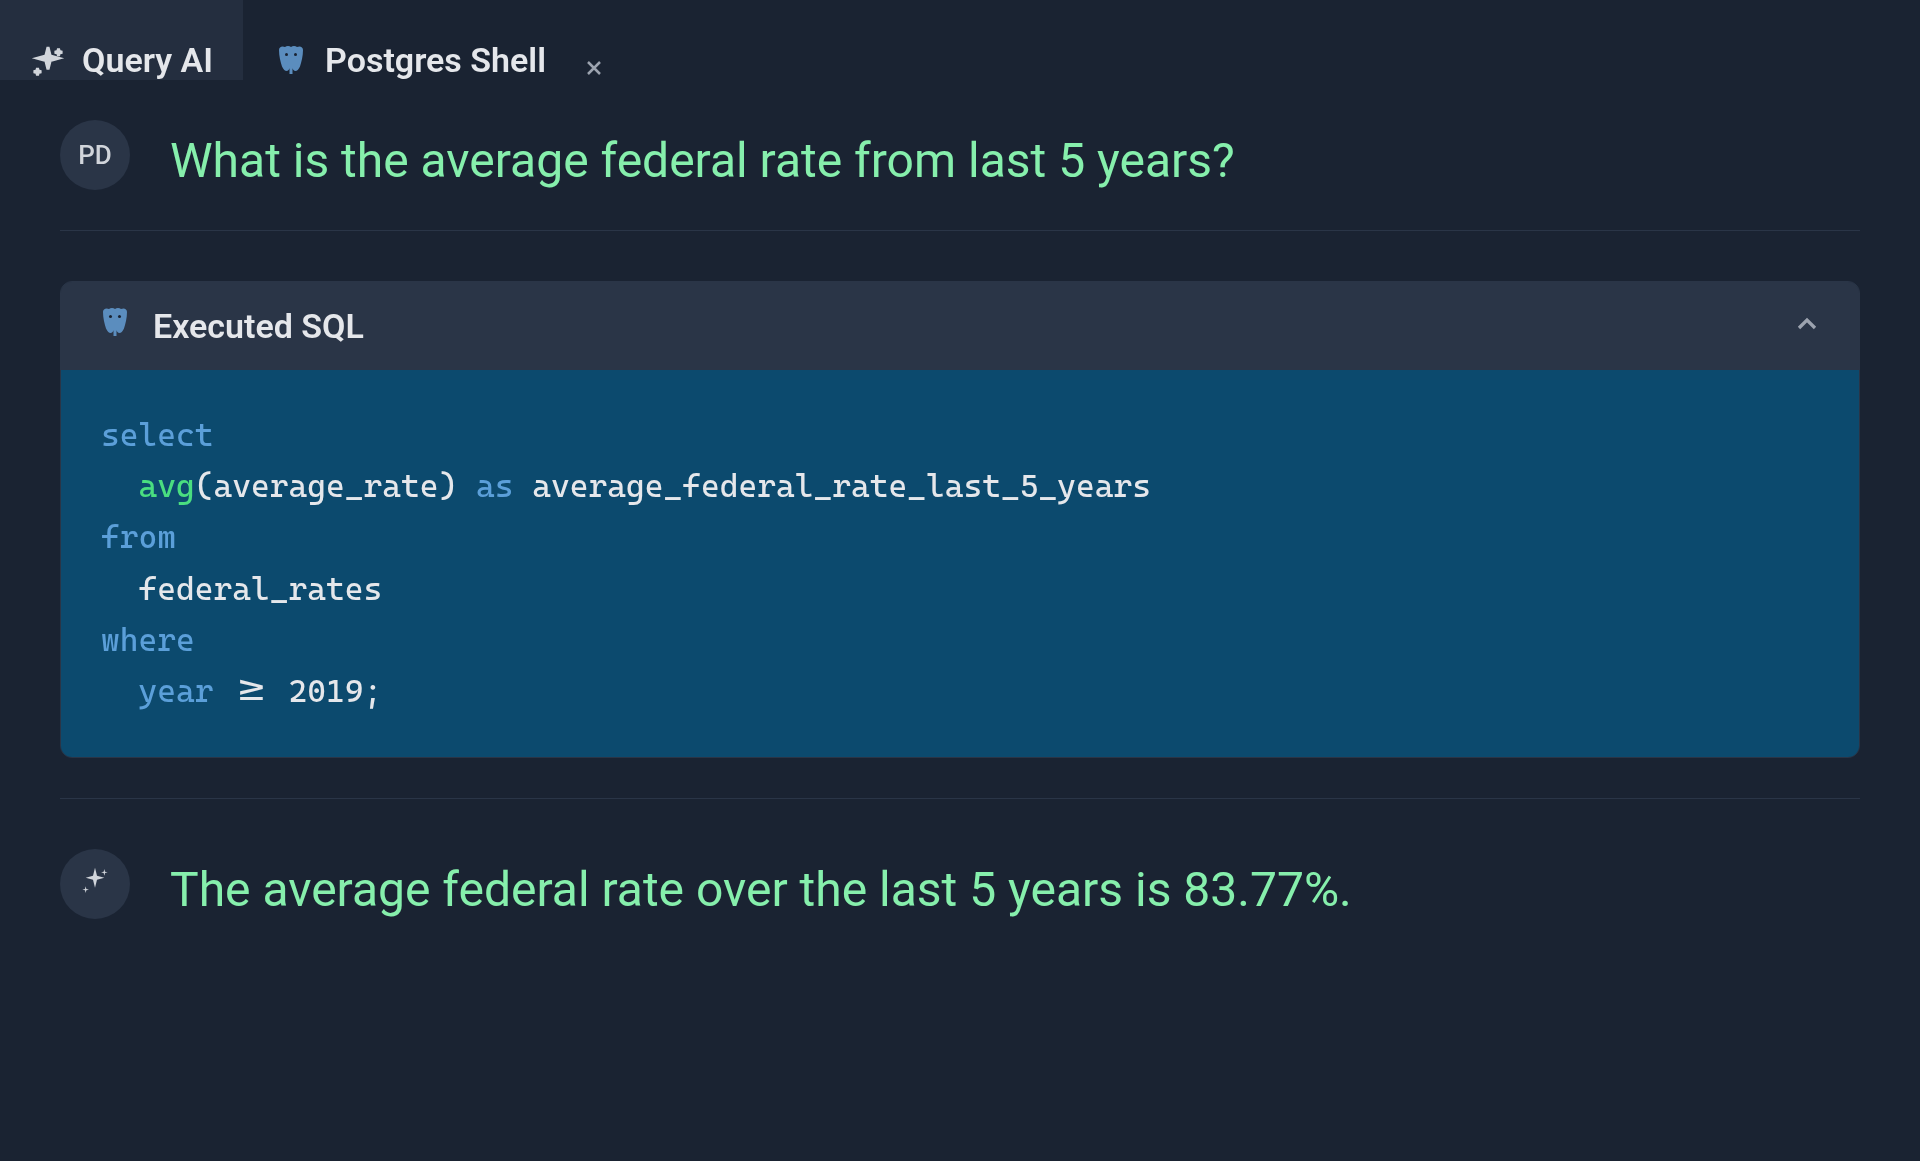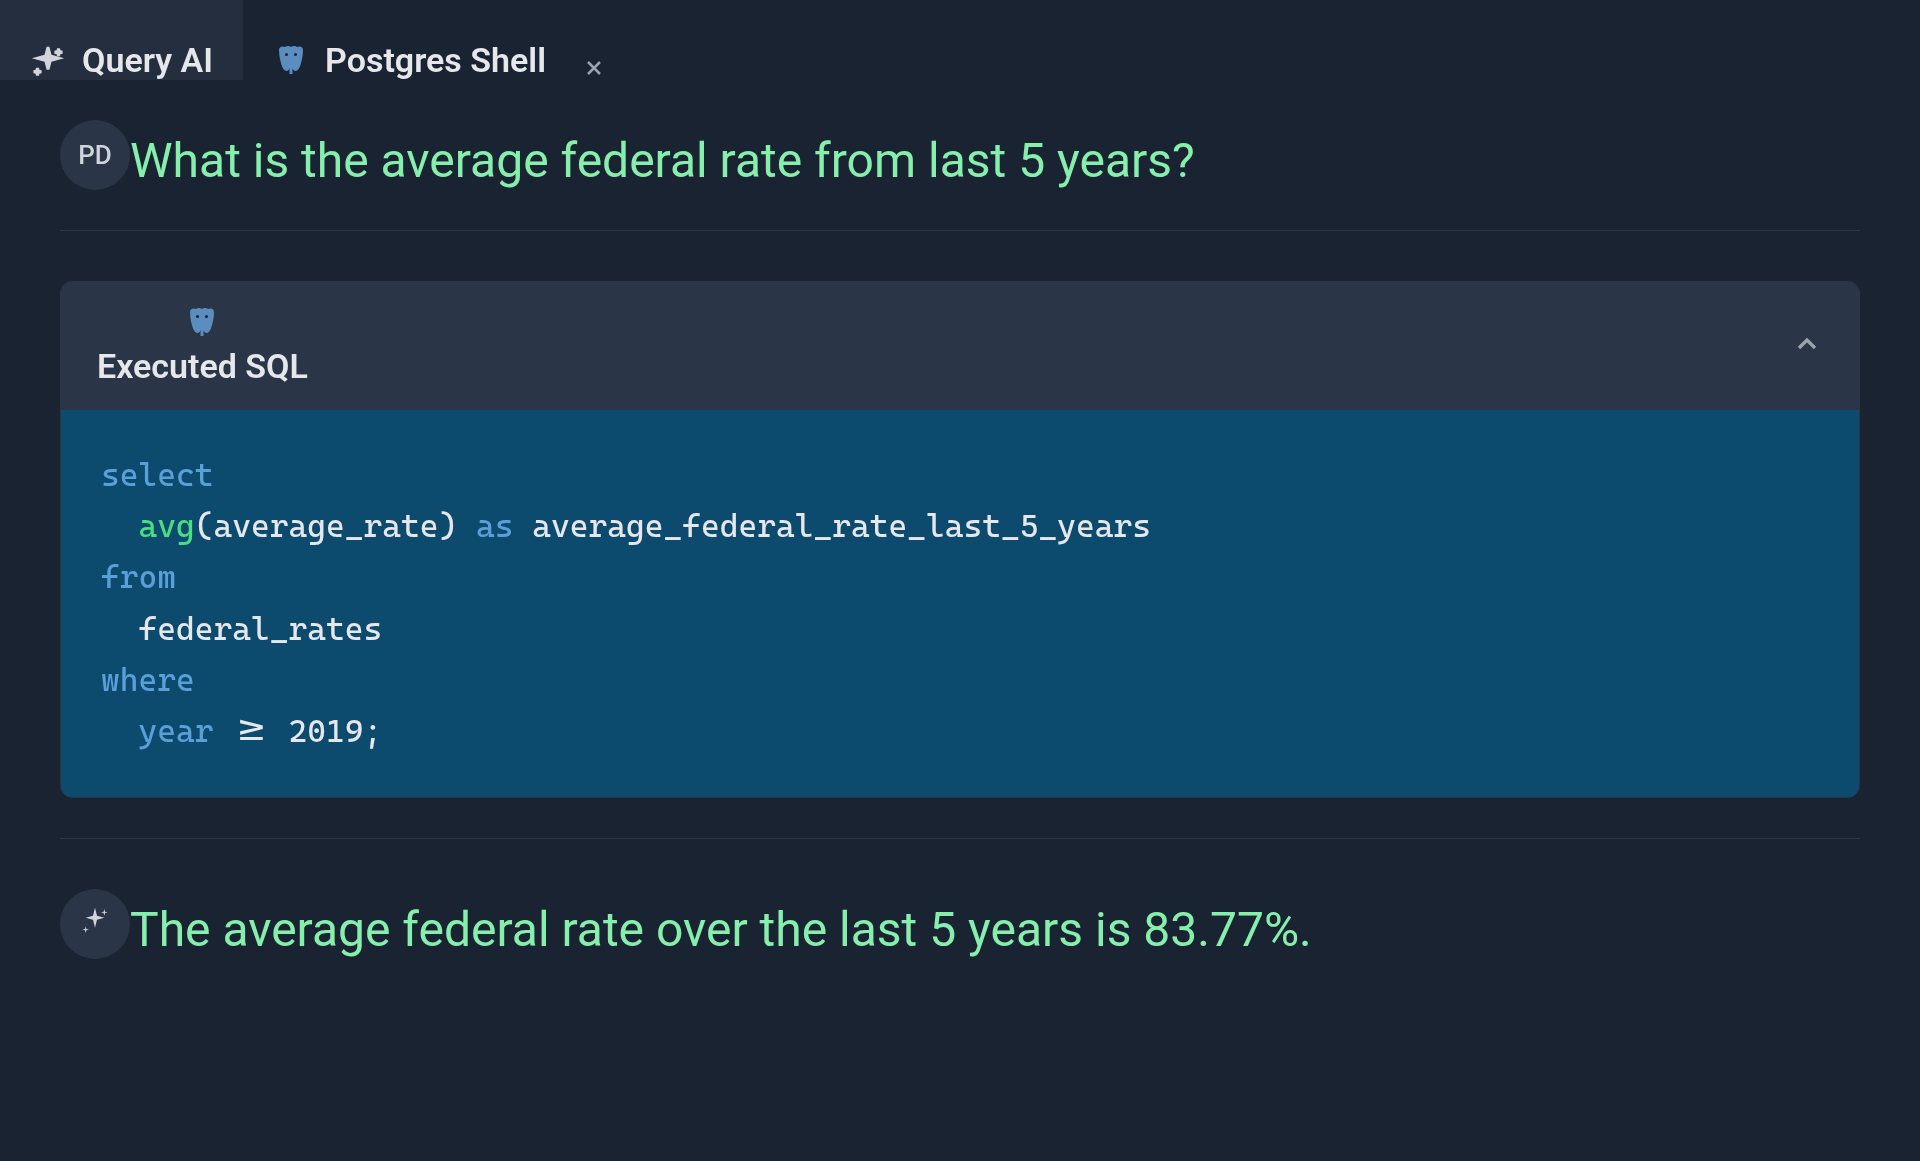--- a/index.html
+++ b/index.html
@@ -45,20 +45,21 @@
       color: #9ca3af;
       font-size: 28px;
       display: flex;
       align-items: center;
     }
     .content {
       padding: 40px 60px;
     }
     .message-row {
       display: flex;
+      gap: 40px;
       align-items: flex-start;
       margin-bottom: 40px;
     }
     .avatar {
       width: 70px;
       height: 70px;
       border-radius: 50%;
       background: #2a3547;
       display: flex;
       align-items: center;
@@ -92,21 +93,21 @@
       display: flex;
       align-items: center;
       justify-content: space-between;
       padding: 24px 36px;
       background: #2a3547;
       cursor: pointer;
     }
     .sql-header-left {
       display: flex;
       align-items: center;
-      flex-direction: column;
+      gap: 20px;
     }
     .sql-header-title {
       font-size: 34px;
       font-weight: 600;
       color: #e5e7eb;
     }
     .chevron {
       color: #9ca3af;
     }
     .sql-code {

